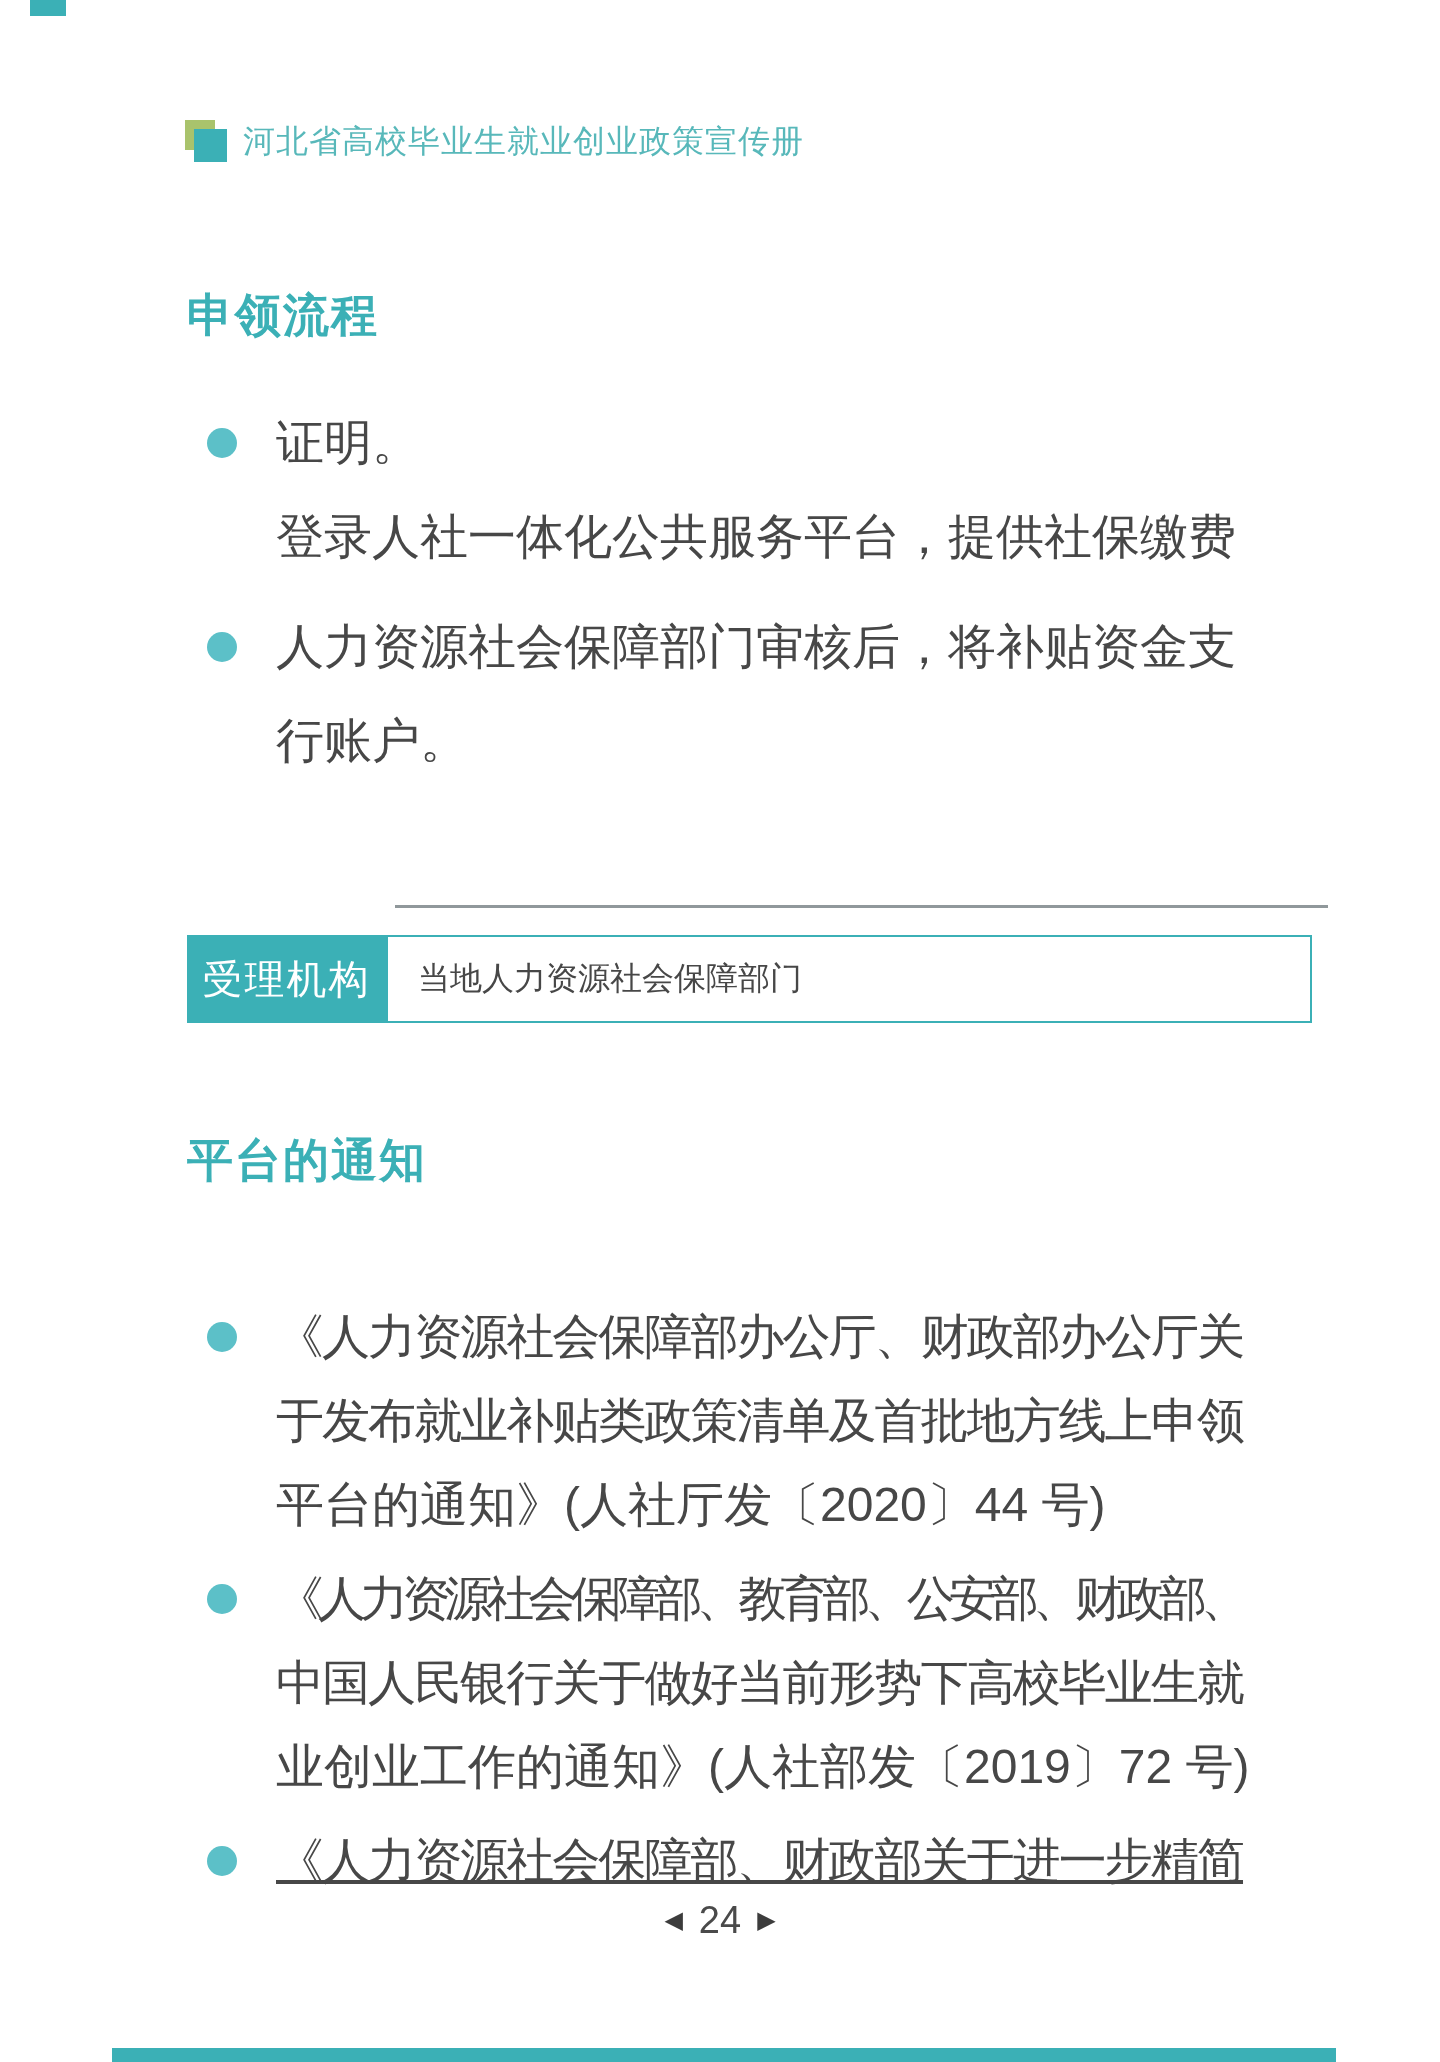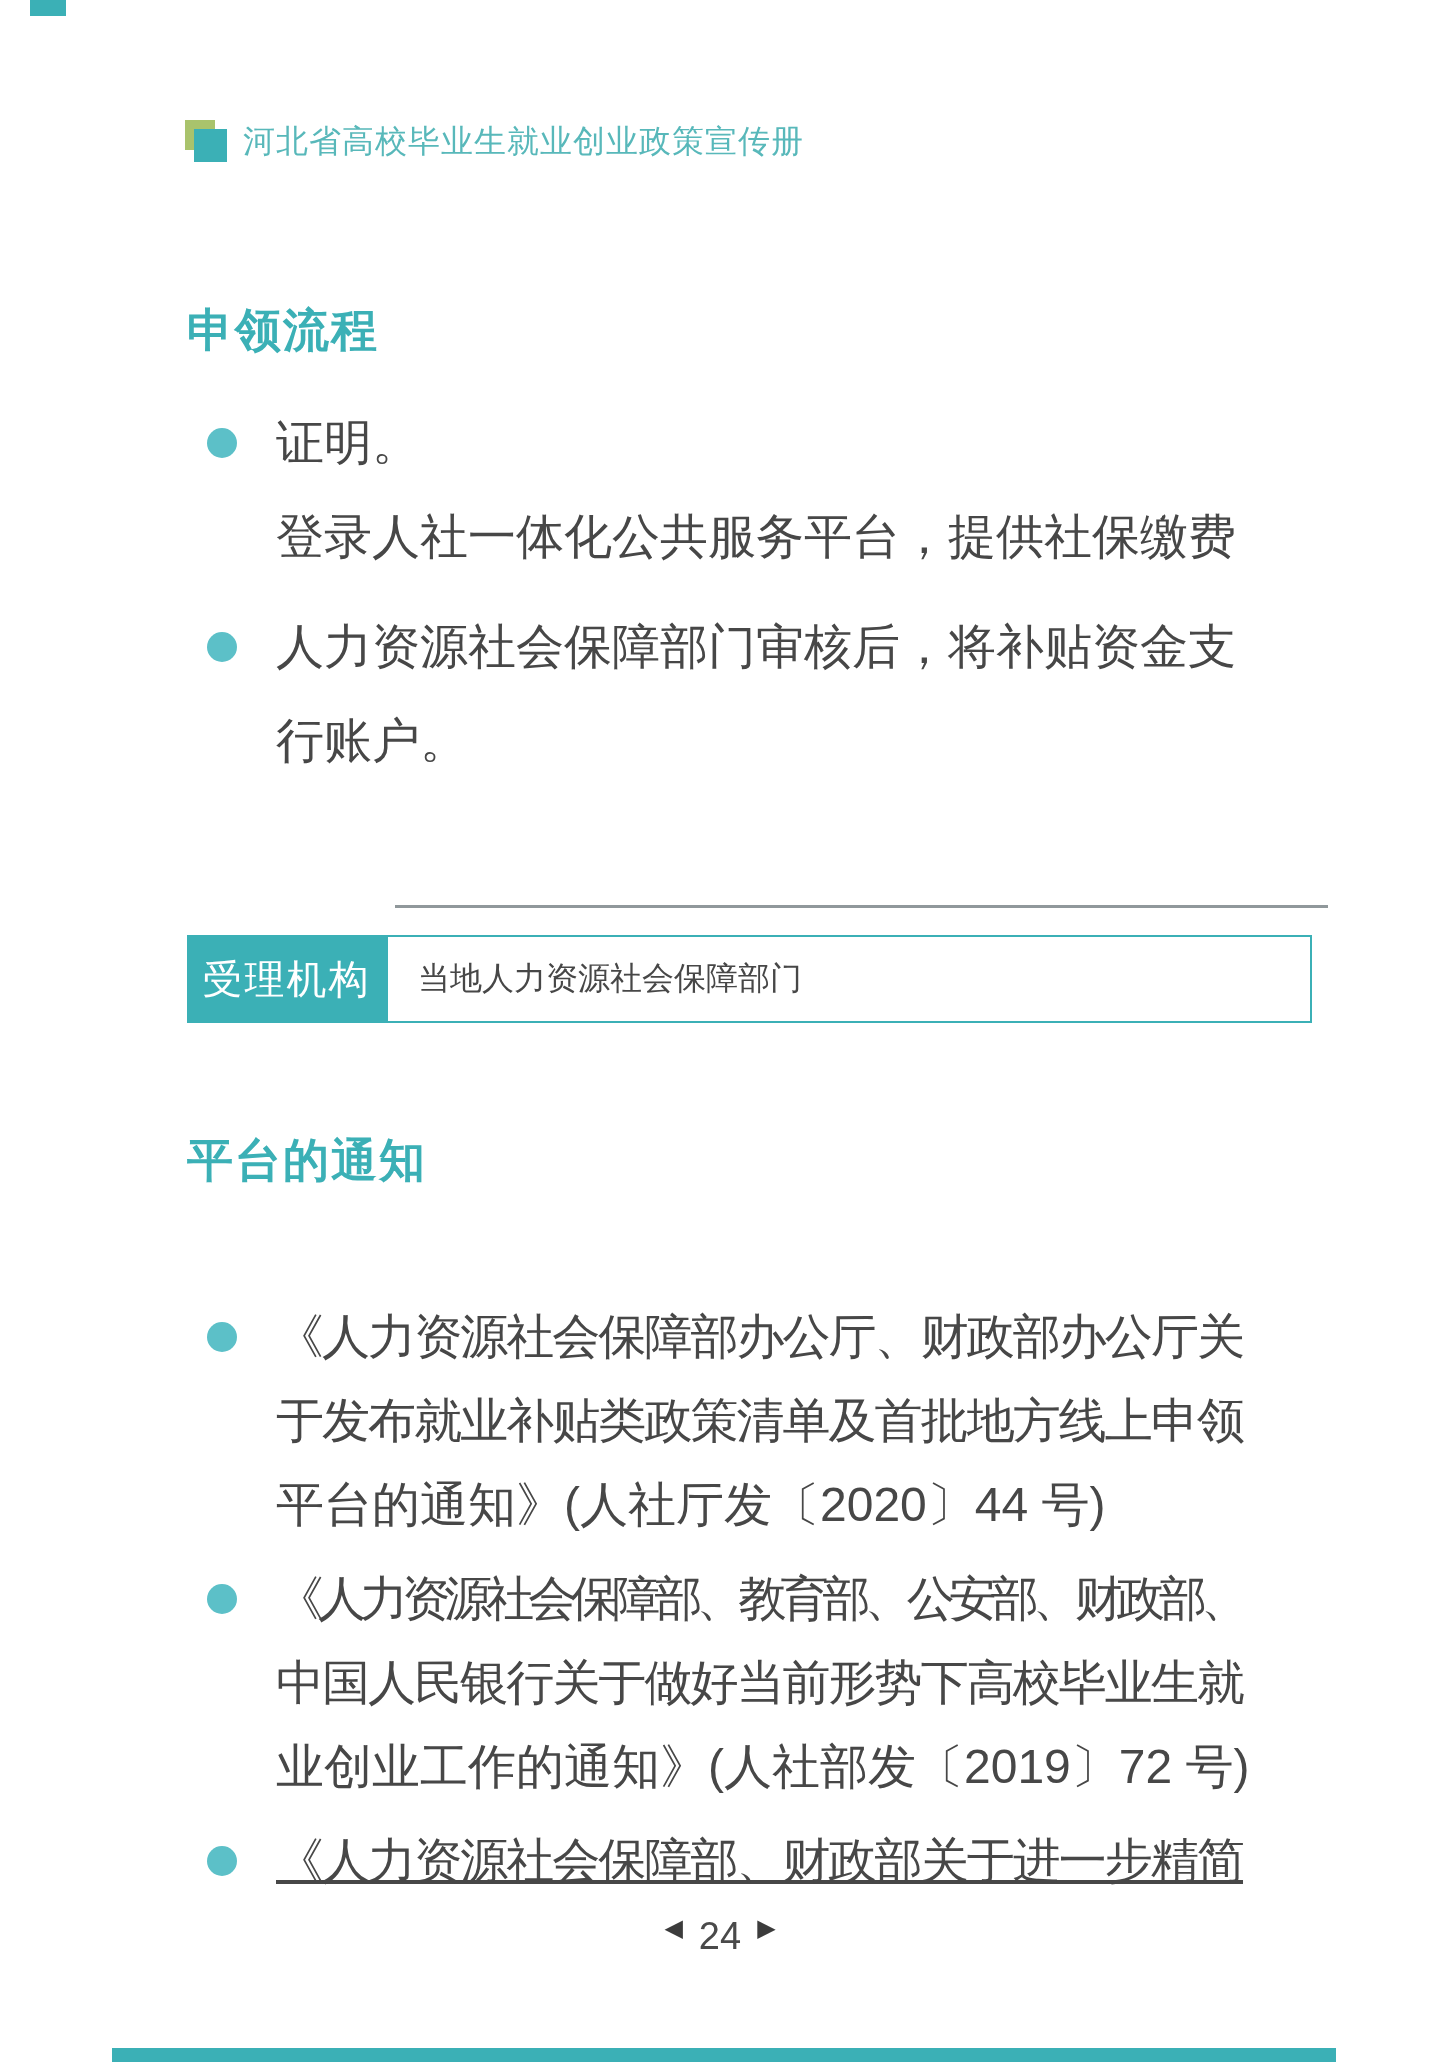--- a/index.html
+++ b/index.html
@@ -16,21 +16,21 @@
 
   
   .page-header{left:185px;top:118px;display:flex;align-items:center;text-align:right;}
   .header-icon{position:relative;width:48px;height:48px;flex:0 0 48px;}
   .header-icon .back{position:absolute;left:0;top:2px;width:30px;height:30px;background:var(--olive,#a9c36c);}
   .header-icon .front{position:absolute;left:9px;top:11px;width:33px;height:33px;background:var(--teal,#3bb0b6);}
   .header-title{margin-left:10px;font-size:32px;letter-spacing:1px;color:var(--teal_light,#58b8ba);white-space:nowrap;}
 
   
   .section-title{left:187px;font-size:46px;font-weight:700;letter-spacing:2px;color:var(--teal,#3bb0b6);white-space:nowrap;}
-  .title-process{top:300px;}
+  .title-process{top:285px;}
   .title-policy{top:1130px;}
 
   
   .bullet-list{left:207px;width:1036px;}
   .list-process{top:396px;}
   .list-policy{top:1295px;}
   .bullet{position:relative;}
   .list-process .bullet{margin-bottom:16px;}
   .list-policy .bullet{margin-bottom:10px;}
   .dot{position:absolute;left:0;width:30px;height:30px;border-radius:50%;background:var(--bullet,#5cc0c8);}
@@ -45,21 +45,21 @@
   .agency{left:187px;top:905px;width:1125px;height:120px;}
   .agency-shadow{position:absolute;left:208px;top:0;width:933px;height:3px;background:var(--gray_line,#90989b);}
   .agency-row{position:absolute;left:0;top:30px;width:1125px;height:88px;display:flex;}
   .agency-label{flex:0 0 199px;background:var(--teal,#3bb0b6);color:#ffffff;font-size:40px;letter-spacing:2px;display:flex;align-items:center;justify-content:center;white-space:nowrap;}
   .agency-value-box{flex:1;border:2px solid var(--teal,#3bb0b6);background:#ffffff;display:flex;align-items:center;padding-left:30px;}
   .agency-value{font-size:32px;color:var(--body,#474747);white-space:nowrap;}
 
   
   .page-nav{left:0;top:1896px;width:1440px;display:flex;align-items:center;justify-content:center;gap:16px;}
   .nav-arrow{font-size:24px;color:#3c3c3c;line-height:48px;}
-  .page-number{font-size:38px;color:#4a4a4a;line-height:48px;margin-top:16px;}
+  .page-number{font-size:38px;color:#4a4a4a;line-height:48px;}
 
   
   .bottom-bar{left:112px;top:2048px;width:1224px;height:14px;background:var(--teal,#3bb0b6);}
 </style>
 </head>
 <body>
 
 <div class="abs corner-mark"></div>
 
 <div class="abs page-header">

